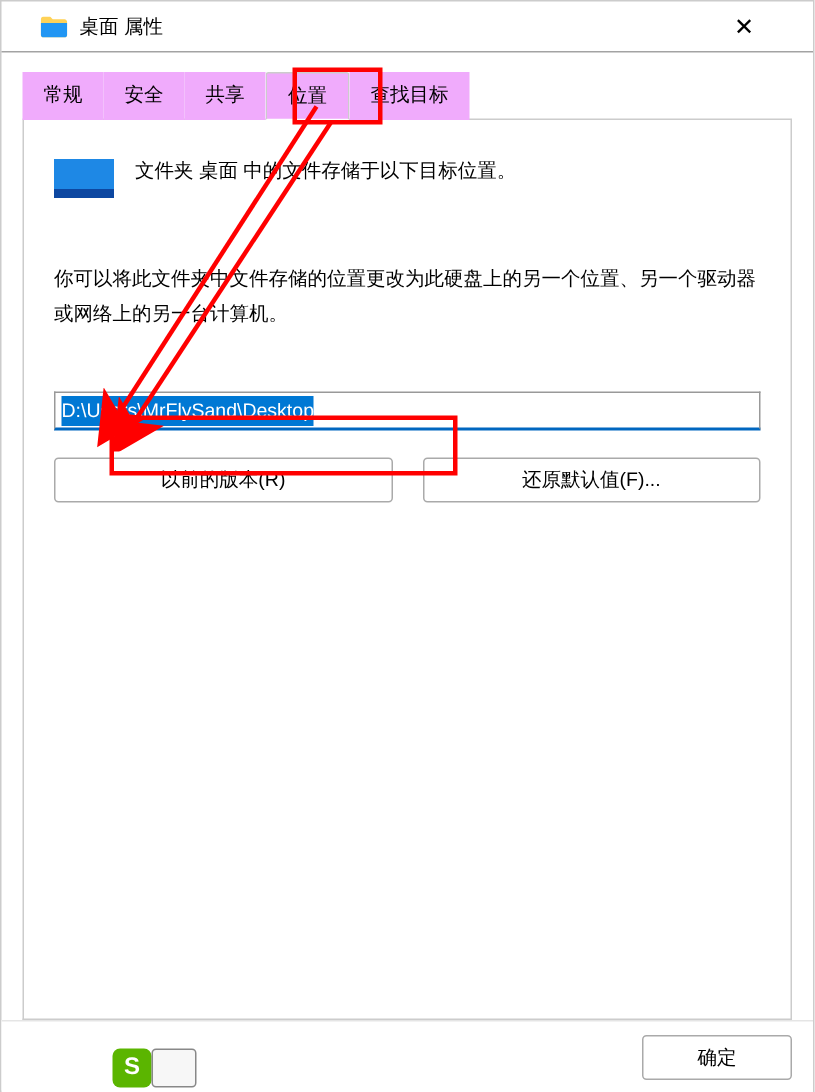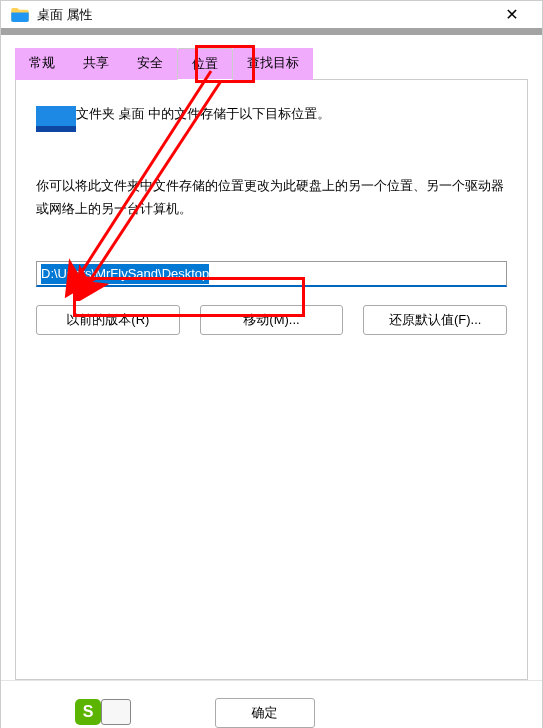--- a/index.html
+++ b/index.html
@@ -18,22 +18,22 @@
     width: 543px;
     height: 728px;
     border: 1px solid #ccc;
     position: relative;
     background: #fff;
   }
   .titlebar {
     display: flex;
     align-items: center;
     height: 34px;
-    padding: 0 10px;
-    border-bottom: 7px solid #a3a3a3;
+    padding: 0 26px;
+    border-bottom: 1px solid #a3a3a3;
   }
   .titlebar .folder-icon {
     width: 18px;
     height: 14px;
     margin-right: 8px;
   }
   .titlebar .title {
     flex: 1;
     font-size: 13px;
   }
@@ -67,20 +67,21 @@
   .tab-panel {
     border: 1px solid #ccc;
     border-top: none;
     padding: 20px 20px 30px 20px;
     height: 600px;
     position: relative;
   }
   .intro {
     display: flex;
     align-items: flex-start;
+    gap: 14px;
     margin-bottom: 40px;
   }
   .intro .big-icon {
     width: 40px;
     height: 32px;
     flex-shrink: 0;
     margin-top: 2px;
   }
   .intro-text {
     line-height: 1.6;
@@ -129,21 +130,20 @@
     left: 0;
     right: 0;
     height: 48px;
     display: flex;
     justify-content: flex-end;
     align-items: center;
     gap: 10px;
     padding-right: 14px;
     border-top: 1px solid #e5e5e5;
     background: #fff;
-    flex-direction: column;
   }
   .bottom-bar .btn {
     flex: none;
     width: 100px;
   }
   
   .annot {
     position: absolute;
     border: 3px solid #ff0000;
     pointer-events: none;
@@ -194,22 +194,22 @@
       <path fill="#ffd257" d="M0 2 C0 1 1 0 2 0 L7 0 L9 2 L18 2 C19 2 20 3 20 4 L20 14 C20 15 19 16 18 16 L2 16 C1 16 0 15 0 14 Z"></path>
       <path fill="#2196f3" d="M0 5 L20 5 L20 14 C20 15 19 16 18 16 L2 16 C1 16 0 15 0 14 Z"></path>
     </svg>
     <span class="title">桌面 属性</span>
     <div class="close">✕</div>
   </div>
 
   <div class="tabs-wrap">
     <div class="tabs">
       <div class="tab">常规</div>
+      <div class="tab">安全</div>
       <div class="tab">共享</div>
-      <div class="tab">安全</div>
       <div class="tab active">位置</div>
       <div class="tab">查找目标</div>
     </div>
 
     <div class="tab-panel">
       <div class="intro">
         <svg class="big-icon" viewBox="0 0 40 32">
           <rect x="0" y="4" width="40" height="24" fill="#1e88e5"></rect>
           <rect x="0" y="24" width="40" height="6" fill="#0d47a1"></rect>
         </svg>
@@ -217,21 +217,20 @@
       </div>
 
       <div class="desc">你可以将此文件夹中文件存储的位置更改为此硬盘上的另一个位置、另一个驱动器或网络上的另一台计算机。</div>
 
       <div class="path-box">
         <span class="path-value">D:\Users\MrFlySand\Desktop</span>
       </div>
 
       <div class="action-row">
         <button class="btn">以前的版本(R)</button>
-        <button class="btn">移动(M)...</button>
         <button class="btn">还原默认值(F)...</button>
       </div>
     </div>
   </div>
 
   <div class="bottom-bar">
     <button class="btn">确定</button>
   </div>
 
   <div class="annot annot-tab"></div>

